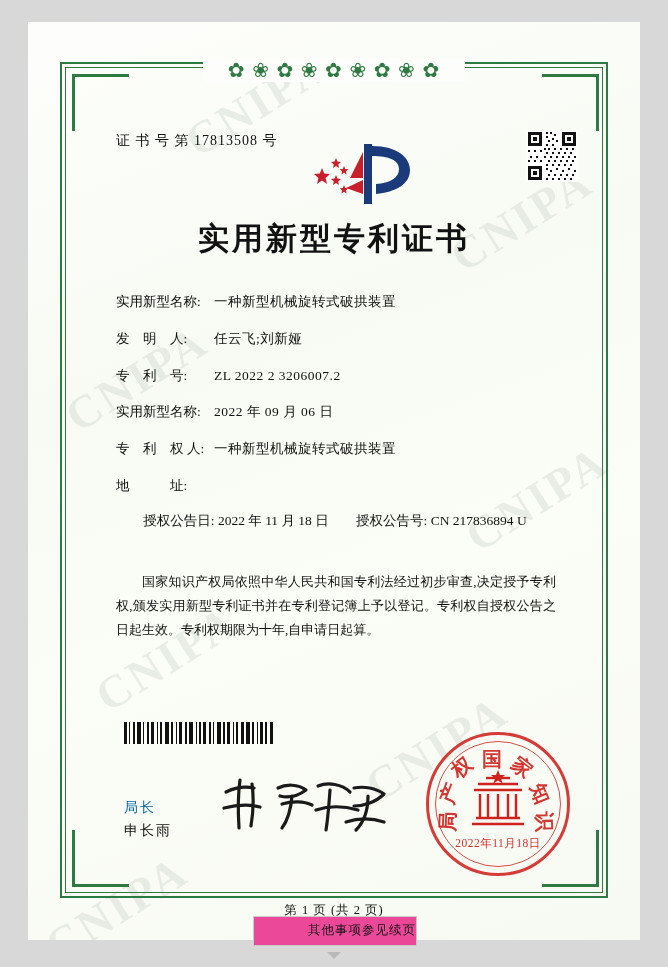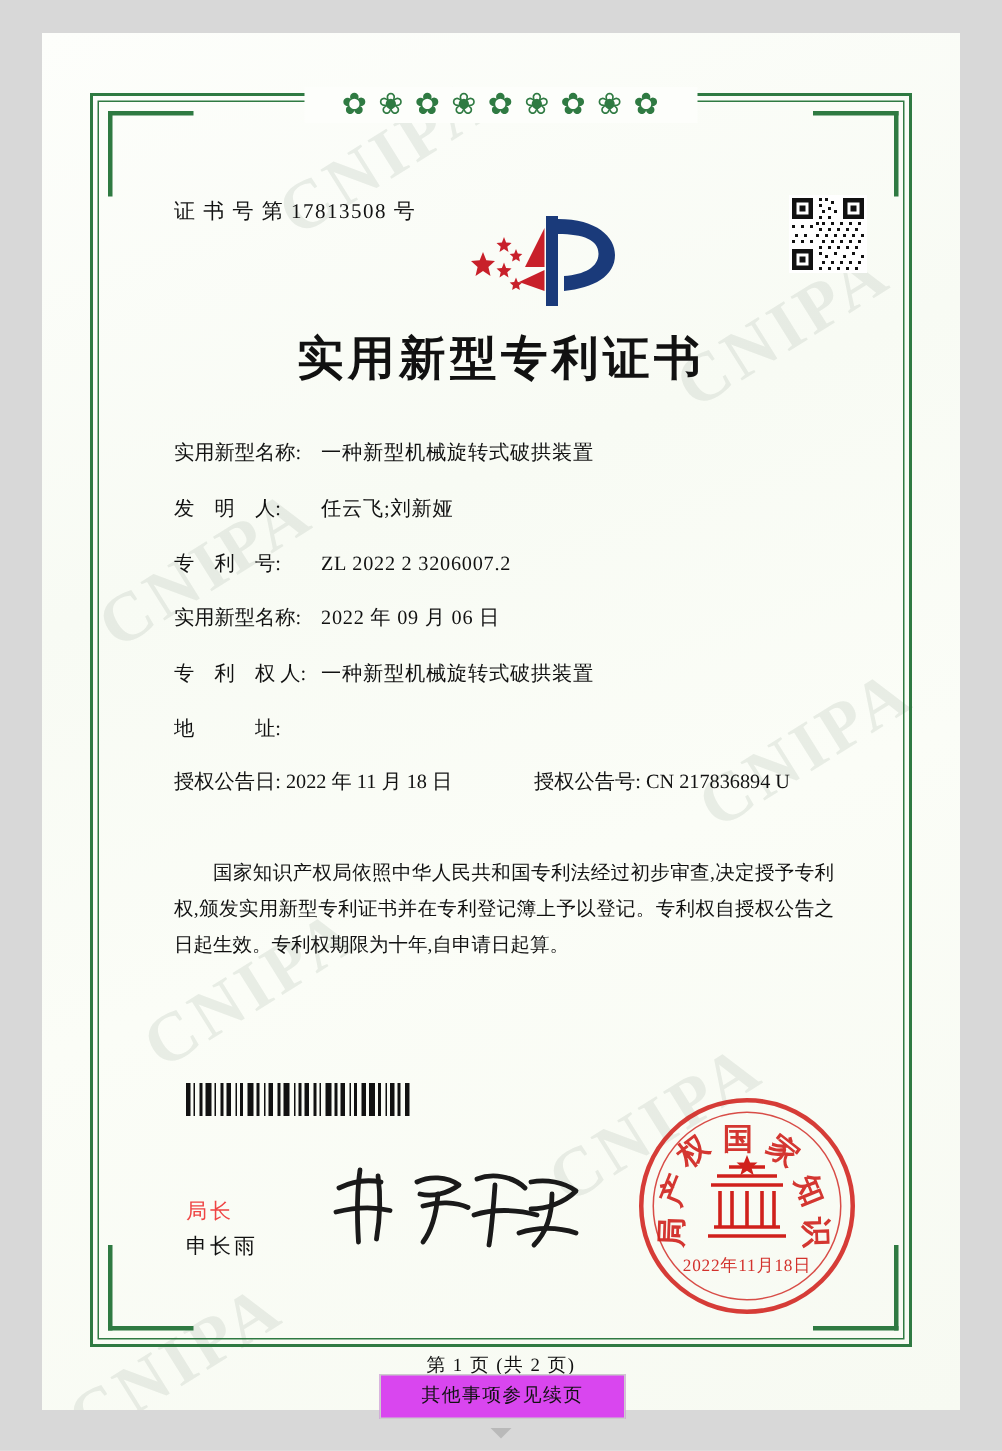--- a/index.html
+++ b/index.html
@@ -155,21 +155,21 @@
   .fvalue2 {
     margin-left: 98px;
     letter-spacing: 0.5px;
     line-height: 1.5;
   }
   .frow-inline {
     display: flex;
     align-items: baseline;
     margin-bottom: 14px;
   }
-  .grant-left { width: 240px; }
+  .grant-left { width: 240px; text-align: center; }
   .grant-right { }
 
   
   .body-text {
     position: absolute;
     left: 88px; top: 548px;
     width: 440px;
     font-family: "Liberation Serif", serif;
     font-size: 13px;
     color: #111;
@@ -187,21 +187,21 @@
     align-items: stretch;
   }
   .bc { background: #111; height: 100%; }
 
   
   .sig-label {
     position: absolute;
     left: 96px; top: 777px;
     font-family: "Liberation Serif", serif;
     font-size: 14px;
-    color: #ef4444;
+    color: #0369a1;
     letter-spacing: 2px;
   }
   .sig-name {
     position: absolute;
     left: 96px; top: 800px;
     font-family: "Liberation Serif", serif;
     font-size: 14px;
     color: #111;
     letter-spacing: 2px;
   }
@@ -265,25 +265,25 @@
     font-family: "Liberation Serif", serif;
     font-size: 12.5px;
     color: #111;
     letter-spacing: 1px;
   }
   .note-box {
     position: absolute;
     left: 253px; top: 916px;
     width: 162px;
     padding: 5px 0 6px 0;
-    text-align: center;
+    text-align: right;
     font-family: "Liberation Serif", serif;
     font-size: 12.5px;
     color: #111;
-    background: #d946ef;
+    background: #ec4899;
     border: 1px solid #cccccc;
     letter-spacing: 1px;
   }
   .scroll-caret {
     position: absolute;
     left: 50%;
     transform: translateX(-50%);
     top: 952px;
     width: 0; height: 0;
     border-left: 7px solid transparent;

